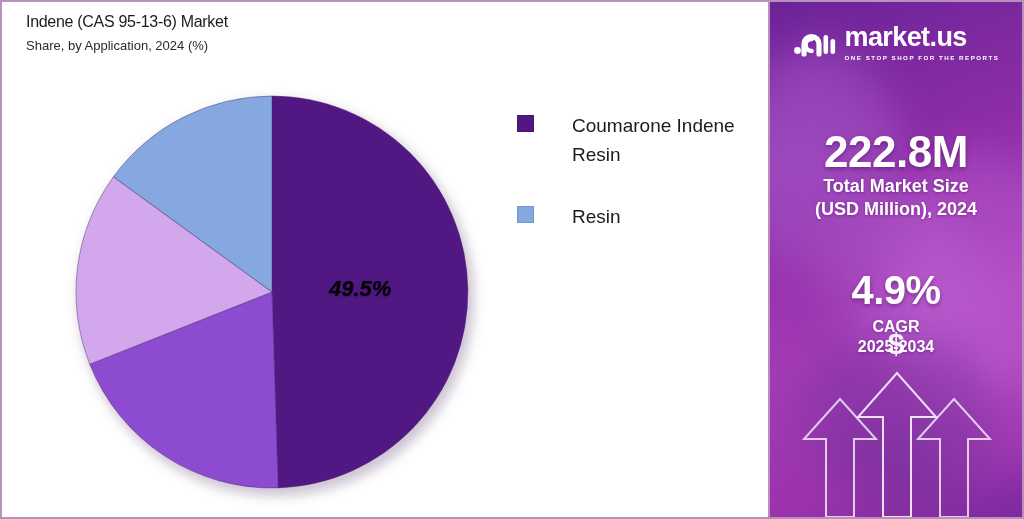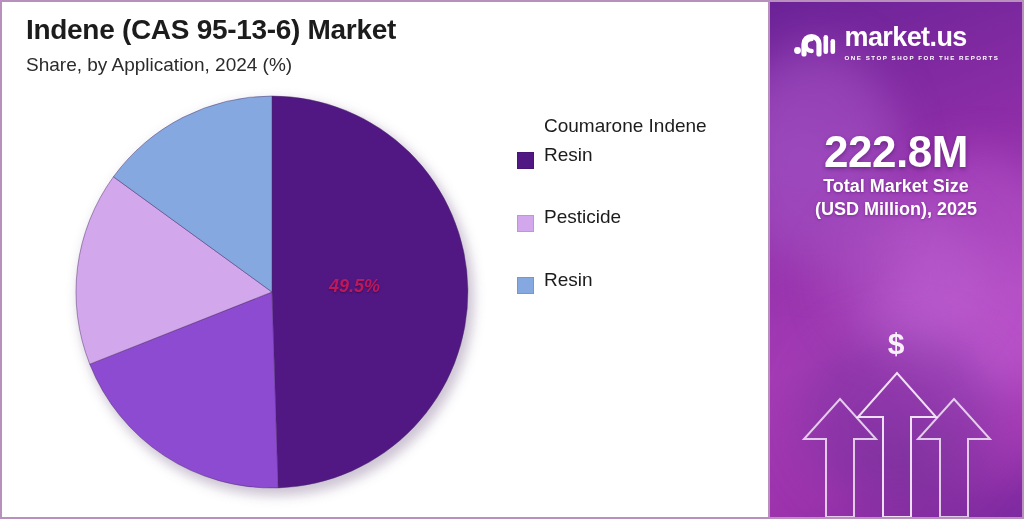--- a/index.html
+++ b/index.html
@@ -32,30 +32,30 @@
     box-sizing: border-box;
   }
 
   .titles {
     position: absolute;
     left: 24px;
     top: 10px;
     width: 620px;
   }
   .chart-title {
-    font-size: 28px;
-    font-weight: bold;
+    font-size: 16px;
+    font-weight: normal;
     color: #1c1c1c;
     letter-spacing: -0.3px;
     line-height: 1.25;
     margin: 0;
     white-space: nowrap;
   }
   .chart-subtitle {
-    font-size: 19px;
+    font-size: 13px;
     font-weight: normal;
     color: #2b2b2b;
     line-height: 1.3;
     margin: 6px 0 0 0;
     white-space: nowrap;
   }
 
   
   .pie-wrap {
     position: absolute;
@@ -76,39 +76,40 @@
   }
   .pie-svg {
     position: absolute;
     left: 0;
     top: 0;
   }
   .pie-label {
     position: absolute;
     left: 255px;
     top: 182px;
-    font-size: 18px;
+    font-size: 22px;
     font-weight: bold;
     font-style: italic;
-    color: #be185d;
+    color: #000000;
     text-shadow: 0 1px 2px rgba(0,0,0,0.35);
     white-space: nowrap;
   }
 
   
   .legend {
     position: absolute;
     left: 515px;
     top: 110px;
     width: 235px;
   }
   .legend-item {
     display: flex;
-    align-items: flex-end;
+    align-items: flex-start;
     margin-bottom: 34px;
+    gap: 28px;
   }
   .legend-swatch {
     width: 17px;
     height: 17px;
     flex: 0 0 17px;
     margin-top: 3px;
     margin-right: 10px;
     border: 1px solid rgba(0,0,0,0.10);
     box-sizing: border-box;
   }
@@ -243,24 +244,20 @@
     </div>
 
     <div class="legend">
 
       <div class="legend-item">
         <span class="legend-swatch" style="background:#511884"></span>
         <span class="legend-label">Coumarone Indene Resin</span>
       </div>
 
 
-      <div class="legend-item">
-        <span class="legend-swatch" style="background:#d3a7ec"></span>
-        <span class="legend-label">Pesticide</span>
-      </div>
 
       <div class="legend-item">
         <span class="legend-swatch" style="background:#85a8e0"></span>
         <span class="legend-label">Resin</span>
       </div>
 
     </div>
   </div>
 
   <div class="stats-panel">
@@ -280,24 +277,31 @@
       <span class="logo-textblock">
         <span class="logo-word">market.us</span>
         <span class="logo-tagline">ONE STOP SHOP FOR THE REPORTS</span>
       </span>
     </div>
 
     <div class="stat-block stat-size">
       <div class="stat-value">222.8M</div>
       <div class="stat-caption">
         <span>Total Market Size</span>
-        <span class="line2">(USD Million), 2025</span>
+        <span class="line2">(USD Million), 2024</span>
       </div>
     </div>
 
+    <div class="stat-block stat-cagr">
+      <div class="stat-value small">4.9%</div>
+      <div class="stat-caption tight">
+        <span>CAGR</span>
+        <span class="line2">2025-2034</span>
+      </div>
+    </div>
 
     <div class="arrows">
       <svg width="254" height="150" viewBox="0 0 254 150">
         <path d="M56 150 L56 72 L34 72 L70 32 L106 72 L84 72 L84 150 Z" fill="none" stroke="rgba(255,255,255,0.75)" stroke-width="2"></path>
         <path d="M113 150 L113 50 L88 50 L127 6 L166 50 L141 50 L141 150 Z" fill="none" stroke="rgba(255,255,255,0.85)" stroke-width="2"></path>
         <path d="M170 150 L170 72 L148 72 L184 32 L220 72 L198 72 L198 150 Z" fill="none" stroke="rgba(255,255,255,0.75)" stroke-width="2"></path>
       </svg>
       <div class="dollar-sign" style="top:-40px">$</div>
     </div>
   </div>

